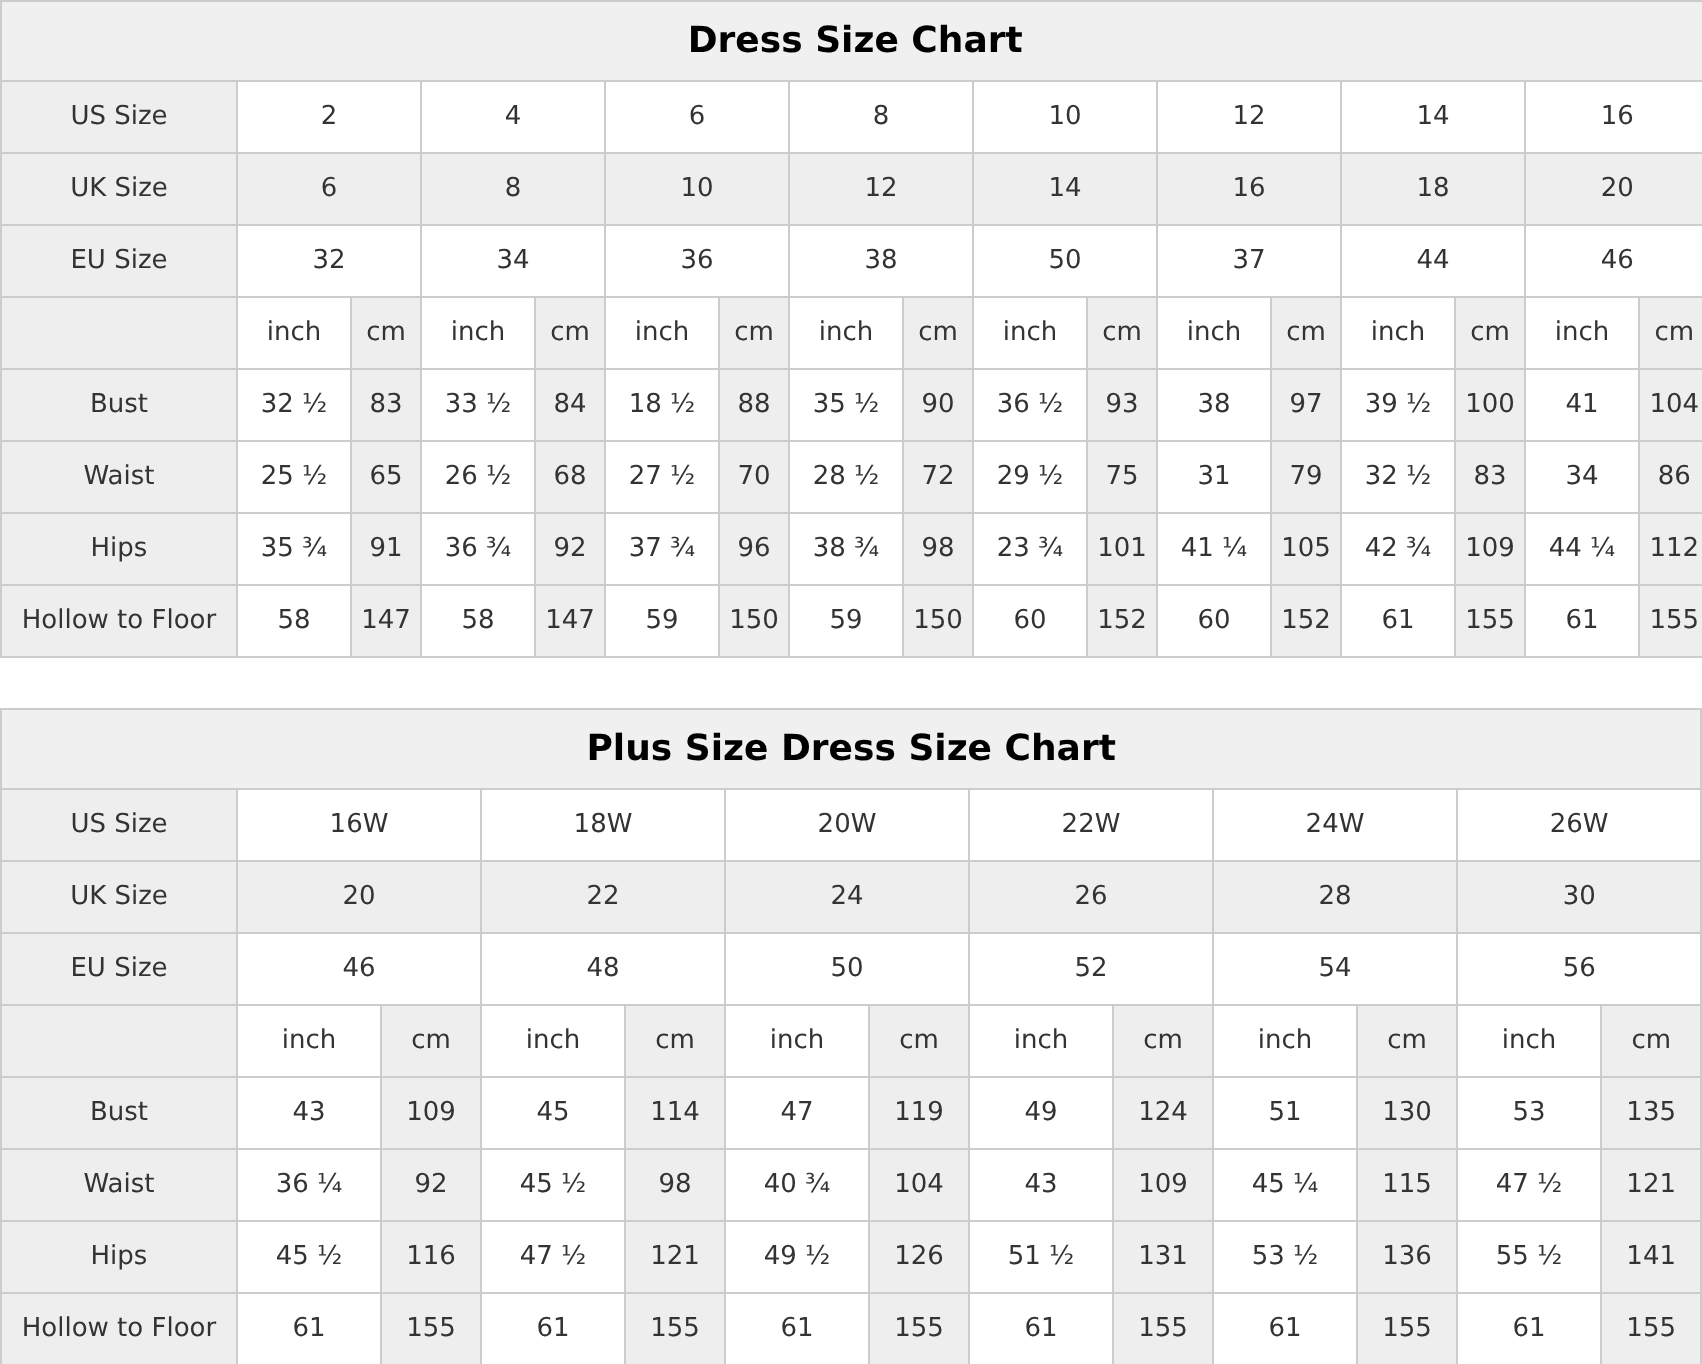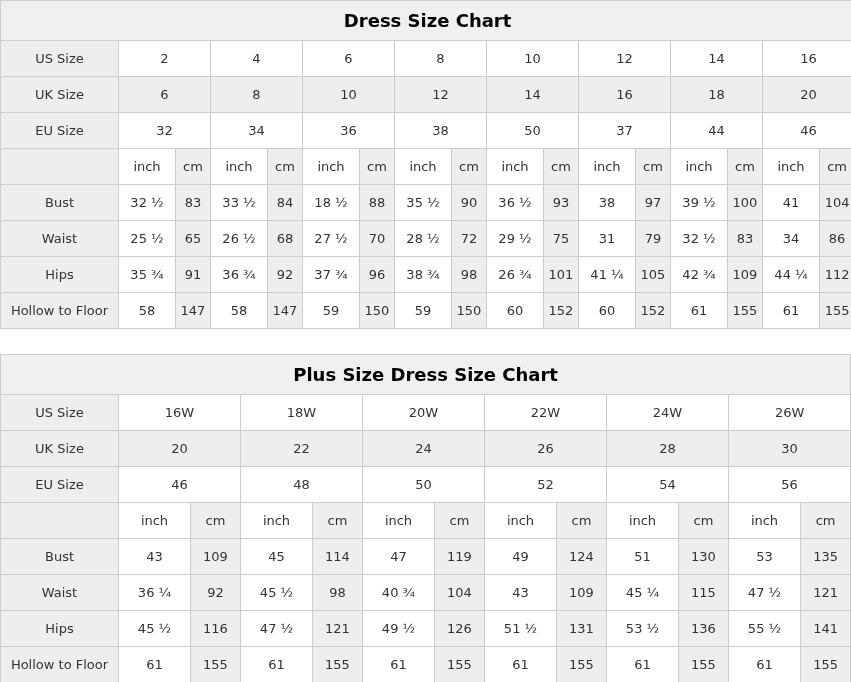--- a/index.html
+++ b/index.html
@@ -172,21 +172,21 @@
       <tr>
         <td class="shaded">Hips</td>
         <td>35 ¾</td>
         <td class="shaded">91</td>
         <td>36 ¾</td>
         <td class="shaded">92</td>
         <td>37 ¾</td>
         <td class="shaded">96</td>
         <td>38 ¾</td>
         <td class="shaded">98</td>
-        <td>26 ¾</td>
+        <td>23 ¾</td>
         <td class="shaded">101</td>
         <td>41 ¼</td>
         <td class="shaded">105</td>
         <td>42 ¾</td>
         <td class="shaded">109</td>
         <td>44 ¼</td>
         <td class="shaded">112</td>
       </tr>
       <tr>
         <td class="shaded">Hollow to Floor</td>

